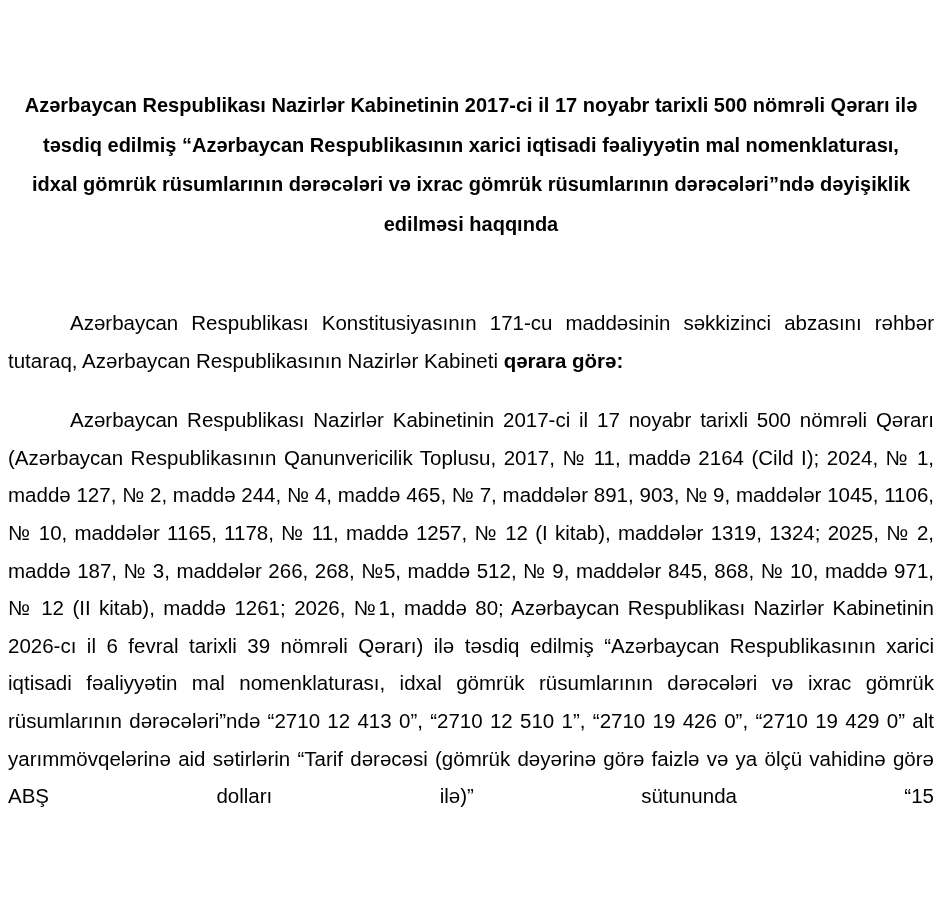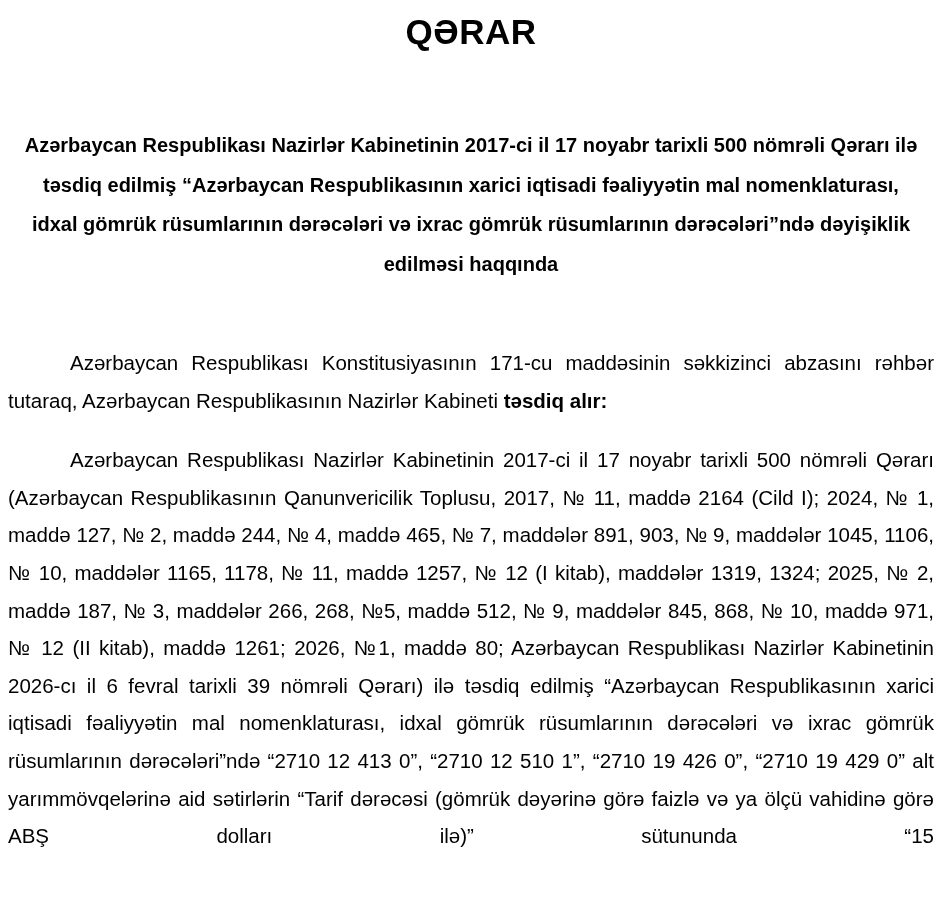--- a/index.html
+++ b/index.html
@@ -53,21 +53,20 @@
   }
   .bold {
     font-weight: bold;
   }
 </style>
 </head>
 <body>
 
 <div class="page">
 
-  <h1 class="doc-title">QƏRAR</h1>
 
   <p class="doc-subject">Azərbaycan Respublikası Nazirlər Kabinetinin 2017-ci il 17 noyabr tarixli 500 nömrəli Qərarı ilə təsdiq edilmiş “Azərbaycan Respublikasının xarici iqtisadi fəaliyyətin mal nomenklaturası, idxal gömrük rüsumlarının dərəcələri və ixrac gömrük rüsumlarının dərəcələri”ndə dəyişiklik edilməsi haqqında</p>
 
-  <p class="para para-intro"><span>Azərbaycan Respublikası Konstitusiyasının 171-cu maddəsinin səkkizinci abzasını rəhbər tutaraq, Azərbaycan Respublikasının Nazirlər Kabineti </span><span class="bold">təsdiq alır:</span></p>
+  <p class="para para-intro"><span>Azərbaycan Respublikası Konstitusiyasının 171-cu maddəsinin səkkizinci abzasını rəhbər tutaraq, Azərbaycan Respublikasının Nazirlər Kabineti </span><span class="bold">qərara görə:</span></p>
 
   <p class="para para-main">Azərbaycan Respublikası Nazirlər Kabinetinin 2017-ci il 17 noyabr tarixli 500 nömrəli Qərarı (Azərbaycan Respublikasının Qanunvericilik Toplusu, 2017, № 11, maddə 2164 (Cild I); 2024, № 1, maddə 127, № 2, maddə 244, № 4, maddə 465, № 7, maddələr 891, 903, № 9, maddələr 1045, 1106, № 10, maddələr 1165, 1178, № 11, maddə 1257, № 12 (I kitab), maddələr 1319, 1324; 2025, № 2, maddə 187, № 3, maddələr 266, 268, №5, maddə 512, № 9, maddələr 845, 868, № 10, maddə 971, № 12 (II kitab), maddə 1261; 2026, №1, maddə 80; Azərbaycan Respublikası Nazirlər Kabinetinin 2026-cı il 6 fevral tarixli 39 nömrəli Qərarı) ilə təsdiq edilmiş “Azərbaycan Respublikasının xarici iqtisadi fəaliyyətin mal nomenklaturası, idxal gömrük rüsumlarının dərəcələri və ixrac gömrük rüsumlarının dərəcələri”ndə  “2710 12 413 0”, “2710 12 510 1”, “2710 19 426 0”, “2710 19 429 0” alt yarımmövqelərinə aid sətirlərin “Tarif dərəcəsi (gömrük dəyərinə görə faizlə və ya ölçü vahidinə görə ABŞ dolları ilə)” sütununda “15</p>
 
 </div>
 
 </body></html>

